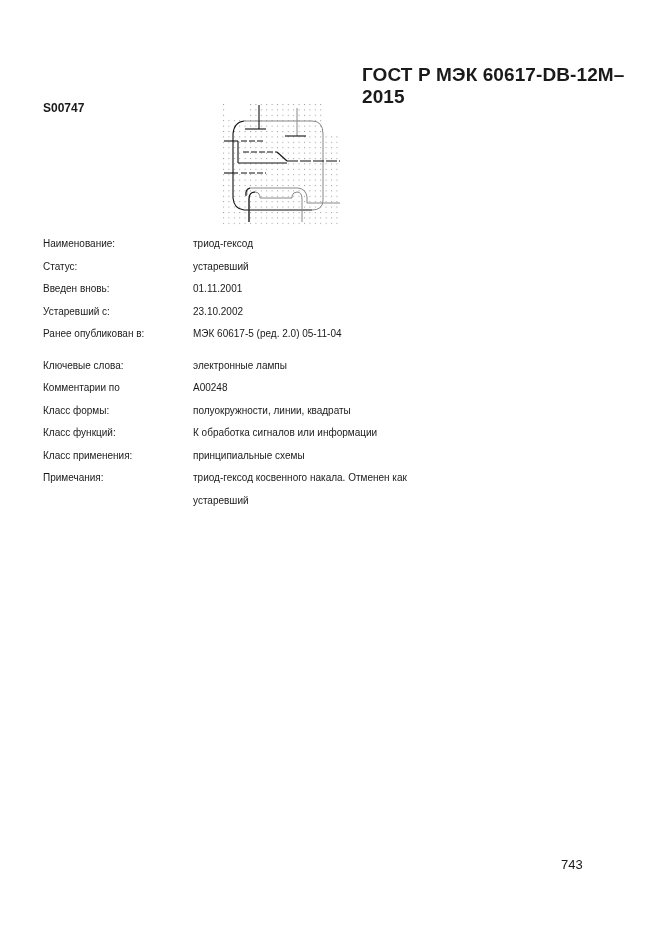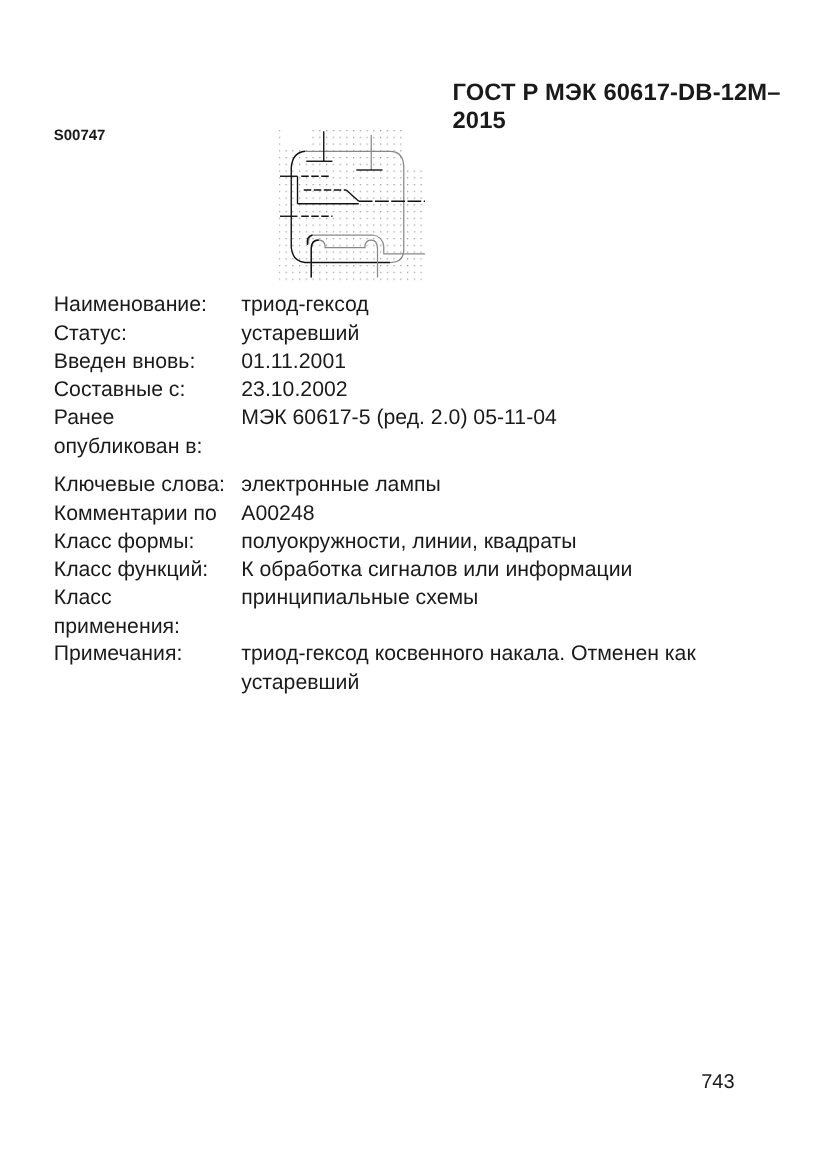--- a/index.html
+++ b/index.html
@@ -1,26 +1,26 @@
 <!DOCTYPE html>
 <html><head>
   <meta charset="utf-8">
   <style>
     html, body { margin: 0; padding: 0; background: #ffffff; }
     body { width: 661px; height: 936px; position: relative; overflow: hidden;
            font-family: "Liberation Sans", sans-serif; color: #1a1a1a; }
     .header-std { position: absolute; left: 362px; top: 64px; font-size: 19px; font-weight: bold; letter-spacing: 0.1px; }
     .code { position: absolute; left: 43px; top: 101px; font-size: 12px; font-weight: bold; }
     .symbol { position: absolute; left: 0; top: 0; width: 661px; height: 240px; pointer-events: none; }
-    .fields { position: absolute; left: 43px; top: 233px; width: 520px; font-size: 17px; }
+    .fields { position: absolute; left: 43px; top: 233px; width: 520px; font-size: 10px; }
     .row { display: flex; line-height: 22.5px; }
     .row .lbl { width: 150px; flex: 0 0 150px; }
     .row .val { flex: 1; }
     .gap { height: 9px; }
-    .page-no { position: absolute; left: 561px; top: 857px; font-size: 16px; }
+    .page-no { position: absolute; left: 561px; top: 857px; font-size: 13px; }
   </style>
 </head>
 <body>
 
 <div class="header-std">ГОСТ Р МЭК 60617-DB-12M–2015</div>
 <div class="code">S00747</div>
 
 <svg class="symbol" viewBox="0 0 661 240" xmlns="http://www.w3.org/2000/svg">
   <defs>
     <pattern id="dots" x="223" y="104" width="5.4" height="5.4" patternUnits="userSpaceOnUse">
@@ -67,21 +67,21 @@
   </div>
   <div class="row">
     <span class="lbl">Статус:</span>
     <span class="val">устаревший</span>
   </div>
   <div class="row">
     <span class="lbl">Введен вновь:</span>
     <span class="val">01.11.2001</span>
   </div>
   <div class="row">
-    <span class="lbl">Составные с:</span>
+    <span class="lbl">Устаревший с:</span>
     <span class="val">23.10.2002</span>
   </div>
   <div class="row">
     <span class="lbl">Ранее опубликован в:</span>
     <span class="val">МЭК 60617-5 (ред. 2.0) 05-11-04</span>
   </div>
   <div class="gap"></div>
   <div class="row">
     <span class="lbl">Ключевые слова:</span>
     <span class="val">электронные лампы</span>

